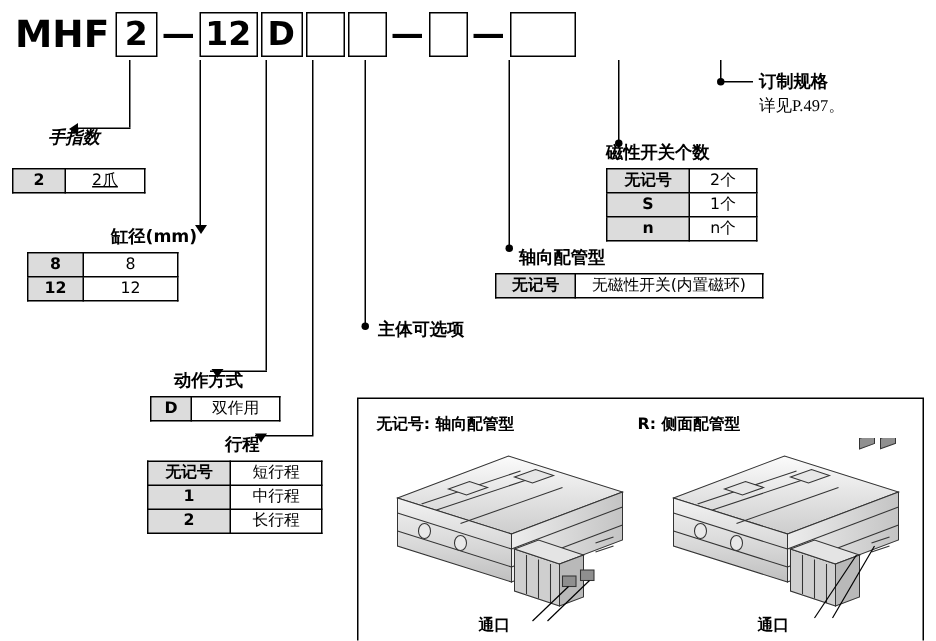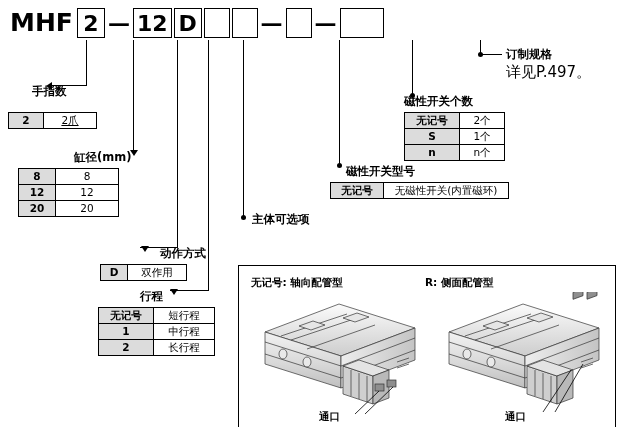--- a/index.html
+++ b/index.html
@@ -40,21 +40,21 @@
     text-align:center;
     padding:1px 3px;
     height:13px;
     line-height:13px;
     white-space:nowrap;
   }
   td.key{background:#dcdcdc;font-weight:bold;}
   td.val{background:#fff;}
 
   .lbl{font-size:11.5px;font-weight:bold;white-space:nowrap;}
-  .note{font-size:15px;white-space:nowrap;}
+  .note{font-size:11px;white-space:nowrap;font-family:Liberation Serif, serif;}
 
   
   .vline{background:#000;width:1px;}
   .hline{background:#000;height:1px;}
   .dot{width:5px;height:5px;border-radius:50%;background:#000;}
   .arr-down{
     width:0;height:0;border-left:4px solid transparent;border-right:4px solid transparent;
     border-top:6px solid #000;
   }
   .arr-left{
@@ -108,59 +108,55 @@
 <div class="abs dot" style="left:337px;top:163px;"></div>
 
 <div class="abs vline" style="left:412px;top:40px;height:55px;"></div>
 <div class="abs dot" style="left:410px;top:93px;"></div>
 
 <div class="abs vline" style="left:480px;top:40px;height:14px;"></div>
 <div class="abs hline" style="left:480px;top:54px;width:1px;"></div>
 <div class="abs vline" style="left:480px;top:54px;height:0px;"></div>
 <div class="abs dot" style="left:478px;top:52px;"></div>
 
-<div class="abs lbl" style="left:32px;top:84px;">手指数</div>
+<div class="abs lbl" style="left:32px;top:84px;font-style:italic;">手指数</div>
 <table class="spec abs" style="left:8px;top:112px;">
   <tbody>
       <tr>
     <td class="key" style="width:28px;">2</td>
     <td class="val" style="width:46px;text-decoration:underline;">2爪</td>
   </tr>
 </tbody>
   </table>
 
 <div class="abs lbl" style="left:74px;top:150px;">缸径(mm)</div>
 <table class="spec abs" style="left:18px;top:168px;">
   <tbody>
       <tr>
     <td class="key" style="width:30px;">8</td>
     <td class="val" style="width:56px;">8</td>
   </tr>
   <tr>
     <td class="key">12</td>
     <td class="val">12</td>
   </tr>
-  <tr>
-    <td class="key">20</td>
-    <td class="val">20</td>
-  </tr>
-</tbody>
-  </table>
-
-<div class="abs lbl" style="left:116px;top:246px;margin-left:44px;">动作方式</div>
+</tbody>
+  </table>
+
+<div class="abs lbl" style="left:116px;top:246px;">动作方式</div>
 <table class="spec abs" style="left:100px;top:264px;">
   <tbody>
       <tr>
     <td class="key" style="width:20px;">D</td>
     <td class="val" style="width:52px;">双作用</td>
   </tr>
 </tbody>
   </table>
 
-<div class="abs lbl" style="left:140px;top:289px;">行程</div>
+<div class="abs lbl" style="left:150px;top:289px;">行程</div>
 <table class="spec abs" style="left:98px;top:307px;">
   <tbody>
       <tr>
     <td class="key" style="width:48px;">无记号</td>
     <td class="val" style="width:54px;">短行程</td>
   </tr>
   <tr>
     <td class="key">1</td>
     <td class="val">中行程</td>
   </tr>
@@ -182,21 +178,21 @@
     <td class="key">S</td>
     <td class="val">1个</td>
   </tr>
   <tr>
     <td class="key">n</td>
     <td class="val">n个</td>
   </tr>
 </tbody>
   </table>
 
-<div class="abs lbl" style="left:346px;top:164px;">磁性开关型号</div>
+<div class="abs lbl" style="left:346px;top:164px;">轴向配管型</div>
 <table class="spec abs" style="left:330px;top:182px;">
   <tbody>
       <tr>
     <td class="key" style="width:46px;">无记号</td>
     <td class="val" style="width:118px;">无磁性开关(内置磁环)</td>
   </tr>
 </tbody>
   </table>
 
 <div class="abs hline" style="left:480px;top:54px;width:22px;"></div>

